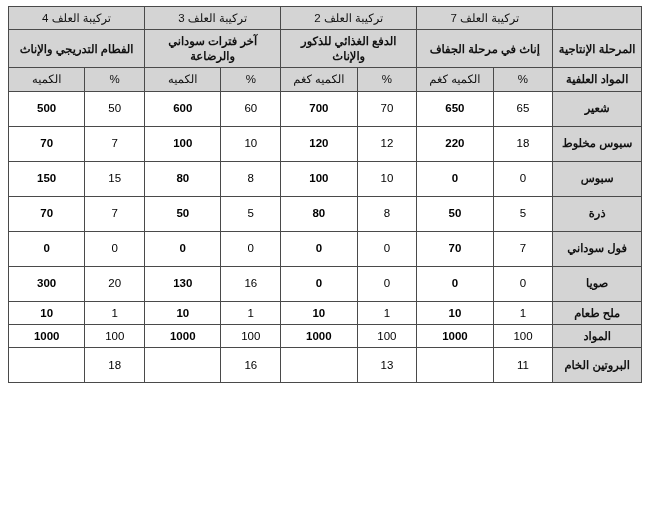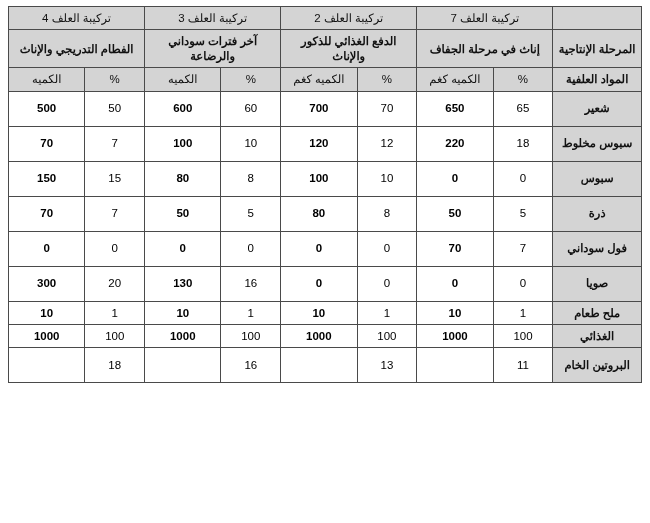--- a/index.html
+++ b/index.html
@@ -188,21 +188,21 @@
         <td class="num pct">1</td>
         <td class="num qty">10</td>
         <td class="num pct">1</td>
         <td class="num qty">10</td>
         <td class="num pct">1</td>
         <td class="num qty">10</td>
         <td class="num pct">1</td>
         <td class="num qty">10</td>
       </tr>
       <tr>
-        <td class="rowhead">الغذائي</td>
+        <td class="rowhead">المواد</td>
         <td class="num pct">100</td>
         <td class="num qty">1000</td>
         <td class="num pct">100</td>
         <td class="num qty">1000</td>
         <td class="num pct">100</td>
         <td class="num qty">1000</td>
         <td class="num pct">100</td>
         <td class="num qty">1000</td>
       </tr>
       <tr class="tall">

